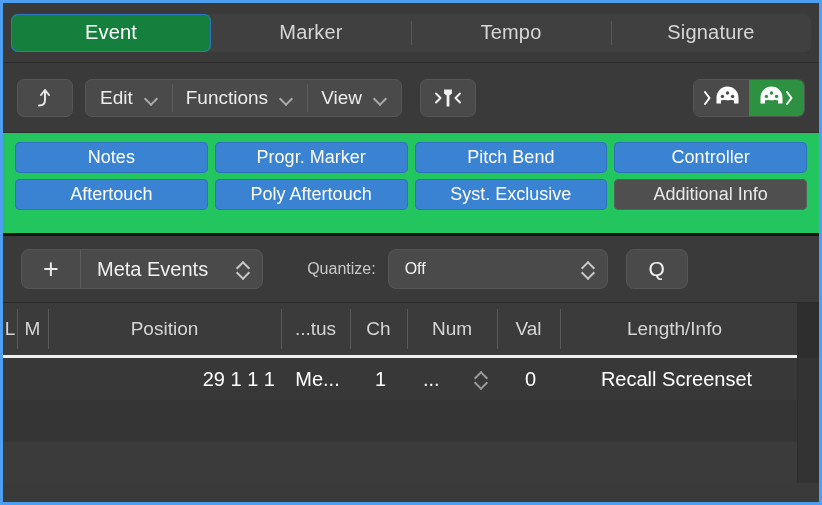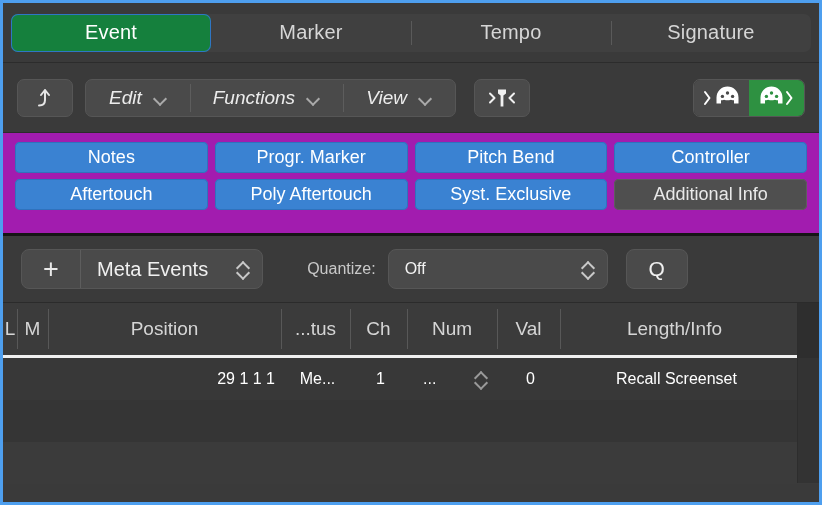--- a/index.html
+++ b/index.html
@@ -100,26 +100,25 @@
     border-radius: 7px;
     height: 38px;
     margin-left: 12px;
     box-sizing: border-box;
     overflow: hidden;
   }
   .menuitem {
     display: flex;
     align-items: center;
     gap: 12px;
-    padding: 0 23px;
+    padding: 0 14px;
     color: #ececec;
     font-size: 19px;
     cursor: default;
     position: relative;
-    font-style: italic;
   }
   .menuitem + .menuitem::before {
     content: "";
     position: absolute;
     left: 0; top: 4px; bottom: 4px;
     width: 1px;
     background: #5d5d5d;
   }
   .chev-dn {
     width: 13px; height: 8px;
@@ -152,21 +151,21 @@
     display: flex;
     align-items: center;
     justify-content: center;
     cursor: default;
   }
   .midi-in { background: #4a4a4a; }
   .midi-out { background: #2e9141; }
 
   
   .filters {
-    background: #a21caf;
+    background: #22c55e;
     padding: 9px 12px 11px 12px;
     border-top: 1px solid #2c2c2c;
     border-bottom: 3px solid #151515;
     box-sizing: border-box;
   }
   .frow {
     display: flex;
     gap: 7px;
     margin-bottom: 6px;
   }
@@ -297,21 +296,21 @@
   .row {
     display: flex;
     height: 42px;
     box-sizing: border-box;
   }
   .row.r0 { background: #383838; }
   .row.r1 { background: #353535; }
   .row.r2 { background: #3b3b3b; }
   .cell {
     display: flex; align-items: center;
-    font-size: 16px; color: #ffffff;
+    font-size: 20px; color: #ffffff;
     box-sizing: border-box;
     padding: 0 8px;
     cursor: default;
   }
   .cell.r { justify-content: flex-end; }
   .cell.c { justify-content: center; }
 
   
   .c-l   { width: 14px; }
   .c-m   { width: 31px; }

